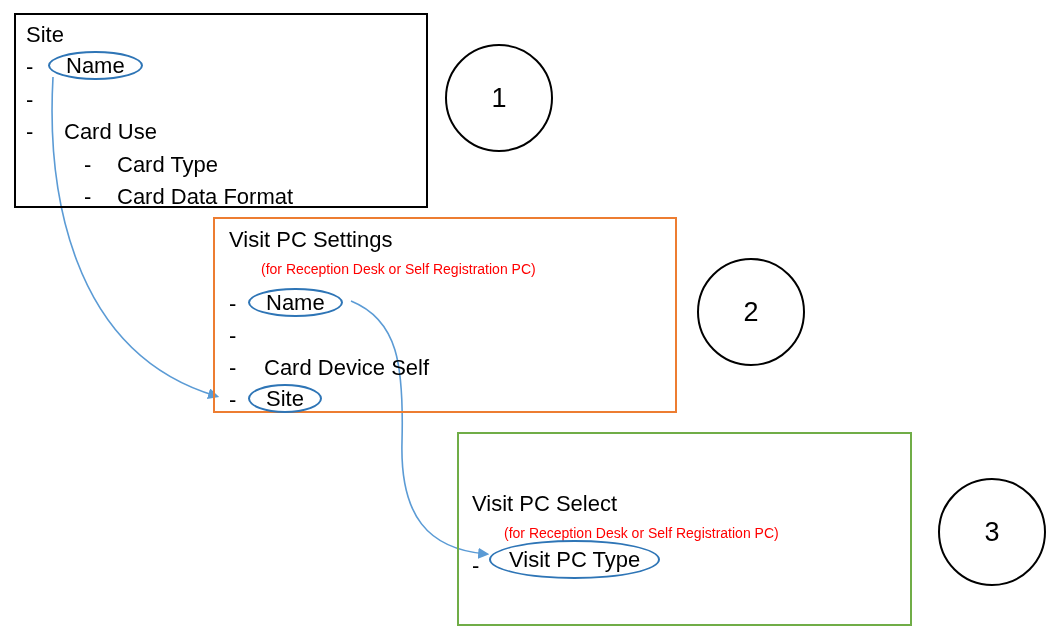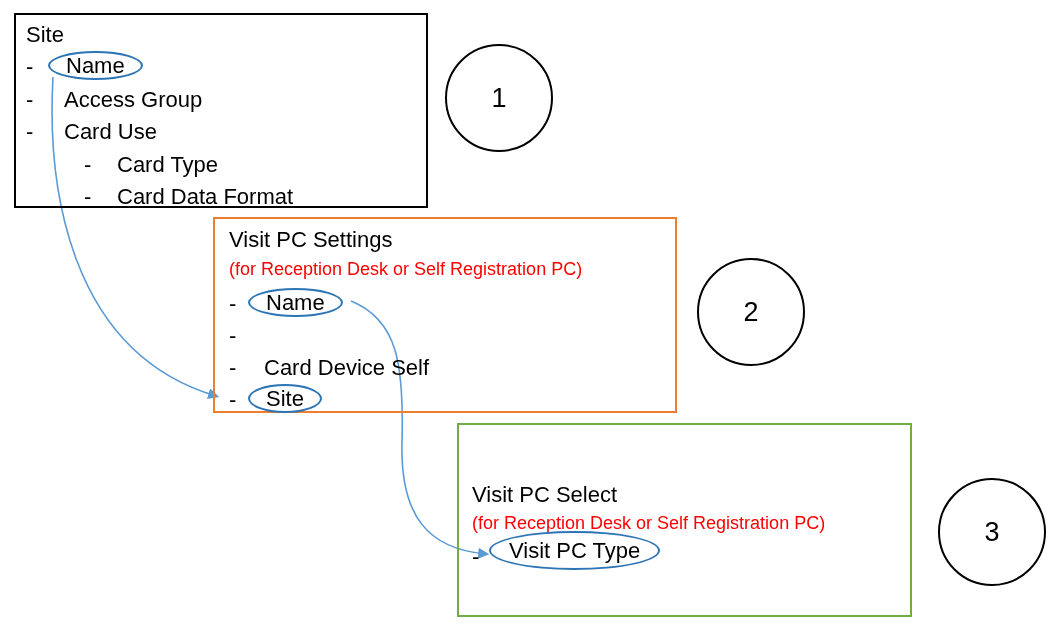--- a/index.html
+++ b/index.html
@@ -10,33 +10,33 @@
   body{background:var(--background); font-family:"Liberation Sans", sans-serif; color:var(--ink);}
   .canvas{position:relative; width:1056px; height:629px; background:var(--background); overflow:hidden;}
 
   .connectors{position:absolute; left:0; top:0; width:1056px; height:629px; pointer-events:none;}
   .connector{stroke:var(--arrow-blue); stroke-width:1.6; fill:none;}
   .arrowhead-shape{fill:var(--arrow-blue);}
 
   .box{position:absolute; background:transparent;}
   .box1{left:14px; top:13px; width:414px; height:195px; border:2.5px solid var(--ink);}
   .box2{left:213px; top:217px; width:464px; height:196px; border:2.5px solid var(--orange);}
-  .box3{left:457px; top:423px; width:455px; height:194px; border:2px solid var(--green);}
+  .box3{left:457px; top:432px; width:455px; height:194px; border:2px solid var(--green);}
 
   .line,.row{display:flex; align-items:flex-end; font-size:22px; white-space:nowrap;}
   .box1 .line,.box1 .row{height:32.5px;}
   .box2 .line,.box2 .row{height:32px;}
   .box3 .line,.box3 .row{height:31px;}
   .box1 .inner{padding:0 0 0 10px;}
   .box2 .inner{padding:2px 0 0 14px;}
   .box3 .inner{padding:52px 0 0 13px;}
 
   .title{font-size:22px; color:var(--ink);}
   .subtitle-inline{font-size:22px; color:var(--red); margin-left:8px;}
-  .subtitle-line{font-size:18px; color:var(--red); height:32px; display:flex; align-items:center;}
+  .subtitle-line{font-size:14px; color:var(--red); height:32px; display:flex; align-items:center;margin-left:32px;}
   .box3 .subtitle-line{height:31px;}
 
   .dash{display:inline-block; width:38px; flex:0 0 38px;}
   .box2 .dash,.box3 .dash{width:35px; flex:0 0 35px;}
   .row.lvl2{padding-left:58px;}
   .row.lvl2 .dash{width:33px; flex:0 0 33px;}
 
   .circled{display:inline-block; border:2.5px solid var(--ellipse-blue); border-radius:50%;
            padding:0 16px; margin-left:-16px; line-height:25px;}
   .box3 .circled{padding:5px 18px; margin-left:-18px;}
@@ -67,21 +67,20 @@
     <div class="inner">
       <div class="line">
         <span class="title">Site</span>
       </div>
       <div class="row lvl1">
         <span class="dash">-</span>
         <span class="circled">Name</span>
       </div>
       <div class="row lvl1">
         <span class="dash">-</span>
-        <span>Access Group</span>
       </div>
       <div class="row lvl1">
         <span class="dash">-</span>
         <span>Card Use</span>
       </div>
       <div class="row lvl2">
         <span class="dash">-</span>
         <span>Card Type</span>
       </div>
       <div class="row lvl2">

